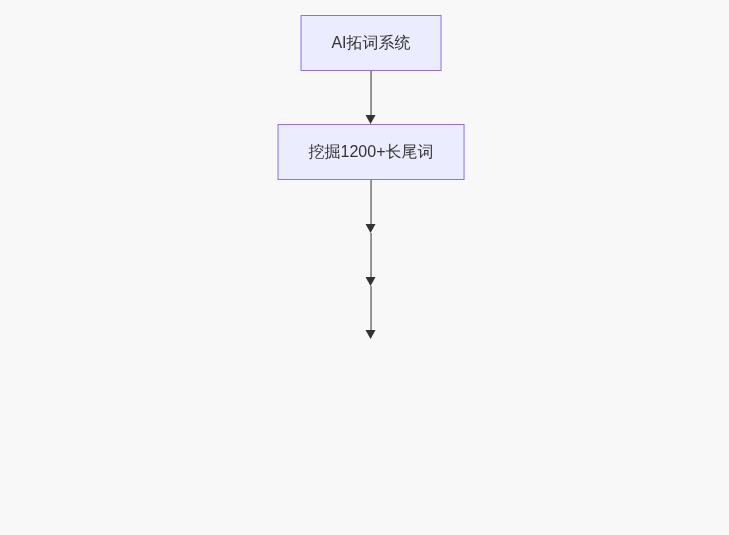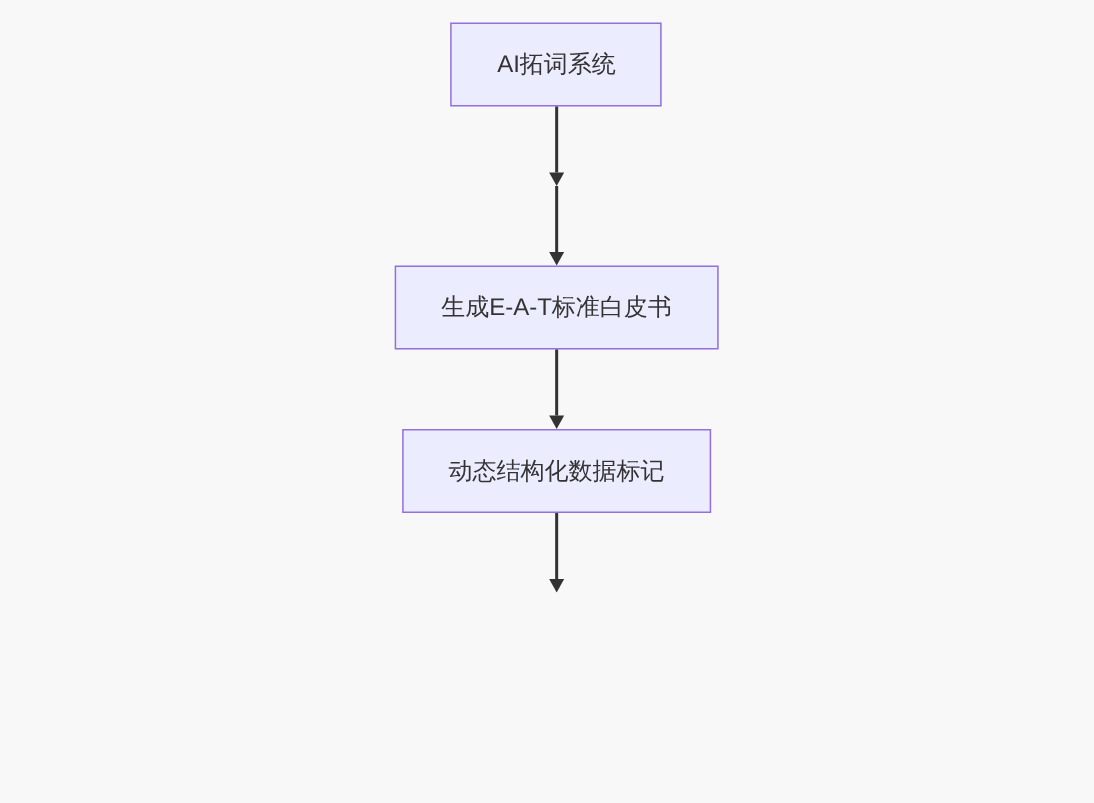--- a/index.html
+++ b/index.html
@@ -74,38 +74,35 @@
 
     <div class="node">
       <span>AI拓词系统</span>
     </div>
 
     <div class="edge">
       <div class="line"></div>
       <div class="arrowhead"></div>
     </div>
 
-
-    <div class="edge">
-      <div class="line"></div>
-      <div class="arrowhead"></div>
-    </div>
-
     <div class="node">
-      <span>生成E-A-T标准白皮书</span>
+      <span>挖掘1200+长尾词</span>
     </div>
 
     <div class="edge">
       <div class="line"></div>
       <div class="arrowhead"></div>
     </div>
 
-    <div class="node">
-      <span>动态结构化数据标记</span>
+
+    <div class="edge">
+      <div class="line"></div>
+      <div class="arrowhead"></div>
     </div>
+
 
     <div class="edge">
       <div class="line"></div>
       <div class="arrowhead"></div>
     </div>
 
 
   </div>
 </div>
 

